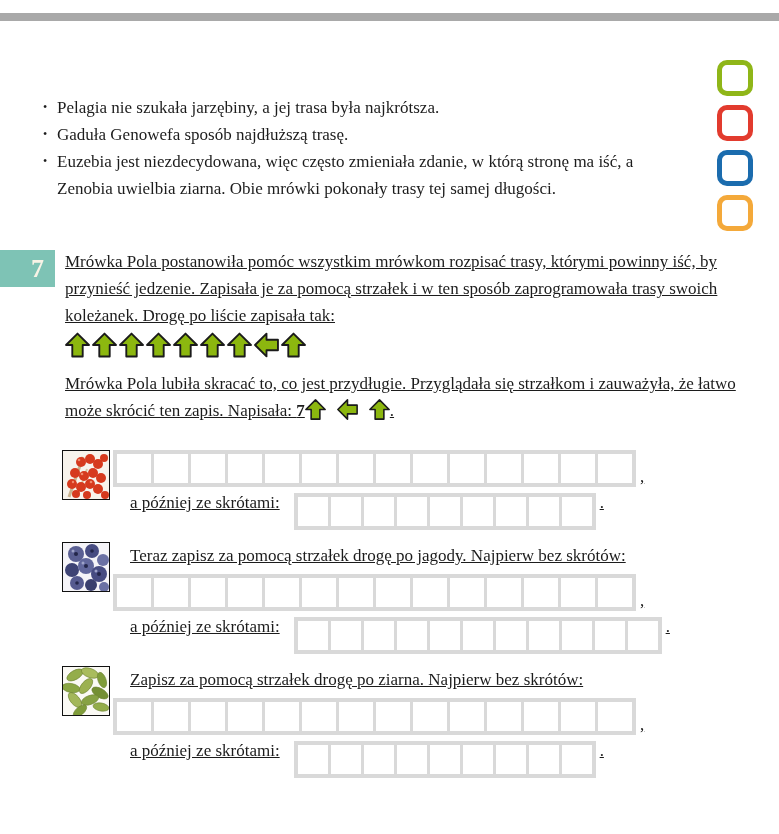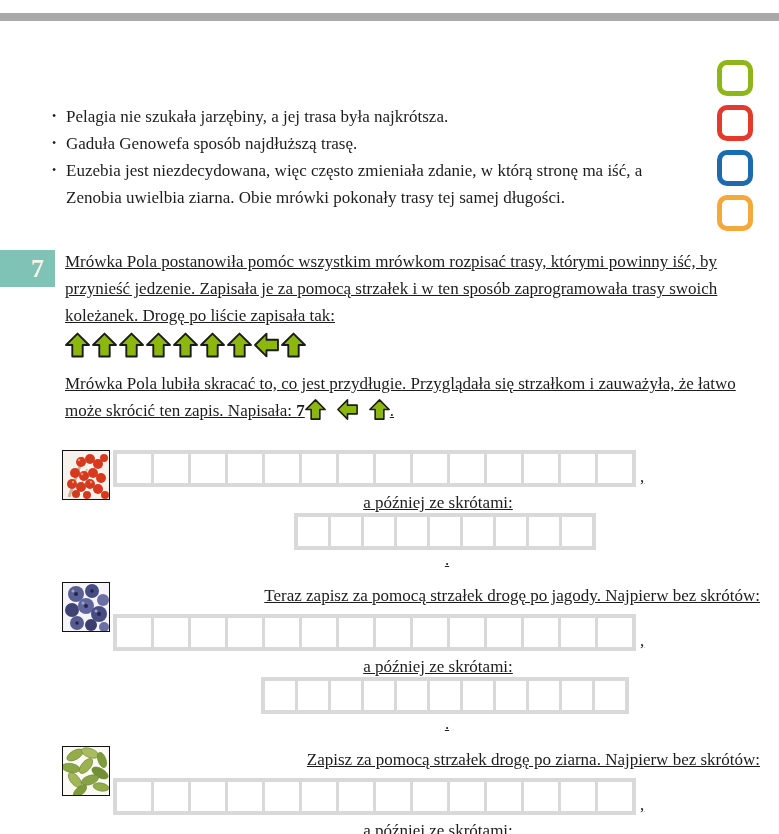--- a/index.html
+++ b/index.html
@@ -9,21 +9,21 @@
     color:#1c1c1c;font-size:17px;overflow:hidden;
   }
   .topbar{position:absolute;left:0;top:13px;width:779px;height:8px;background:#a9a9a9;}
 
   
   .markers{position:absolute;left:717px;top:60px;display:flex;flex-direction:column;gap:9px;}
   .marker{width:26px;height:26px;border:5px solid #999;border-radius:10px;background:#fff;}
 
   
   .bullets{position:absolute;left:35px;top:86px;width:660px;}
-  .bullets ul{list-style:none;margin:17px;padding:0;}
+  .bullets ul{list-style:none;margin:8px;padding:0;}
   .bullets li{position:relative;padding-left:14px;line-height:27px;}
   .bullets li::before{content:"\2022";position:absolute;left:0;top:0;font-size:12px;line-height:27px;}
 
   
   .badge{
     position:absolute;left:0;top:250px;width:55px;height:37px;background:#7ec3b5;
     color:#f8f3e6;font-weight:bold;font-size:26px;line-height:37px;
     text-align:right;padding-right:11px;box-sizing:border-box;
   }
 
@@ -42,27 +42,27 @@
   .tasks{margin-top:10px;}
   .task{position:relative;margin-bottom:12px;}
   .task-img{
     position:absolute;left:-3px;top:0;width:46px;height:48px;
     border:1px solid #111;background:#fff;box-sizing:content-box;
   }
   .task-img svg{display:block;width:46px;height:48px;}
   .task-body{margin-left:48px;}
   .prompt{margin:0 0 5px 17px;line-height:27px;}
   .prompt.w1{max-width:566px;}
-  .prompt.one-line{white-space:nowrap;text-align:right;}
+  .prompt.one-line{white-space:nowrap;}
 
   .cellrow{display:flex;align-items:flex-end;}
   .cellbox{background:#d9d9d9;padding:4px;display:inline-flex;gap:3px;}
   .cell{width:34px;height:29px;background:#ffffff;display:inline-block;}
   .punct{line-height:20px;margin-left:4px;}
-  .shortrow{display:flex;align-items:center;margin:6px 0 0 17px;flex-direction:column;}
+  .shortrow{display:flex;margin:6px 0 0 17px;}
   .shortrow .slabel{margin-right:14px;white-space:nowrap;}
   .shortrow .cell{width:30px;}
   .arrow-left{transform:rotate(-90deg);}
 </style>
 </head>
 <body>
 
 <div class="topbar"></div>
 
 <div class="markers">

